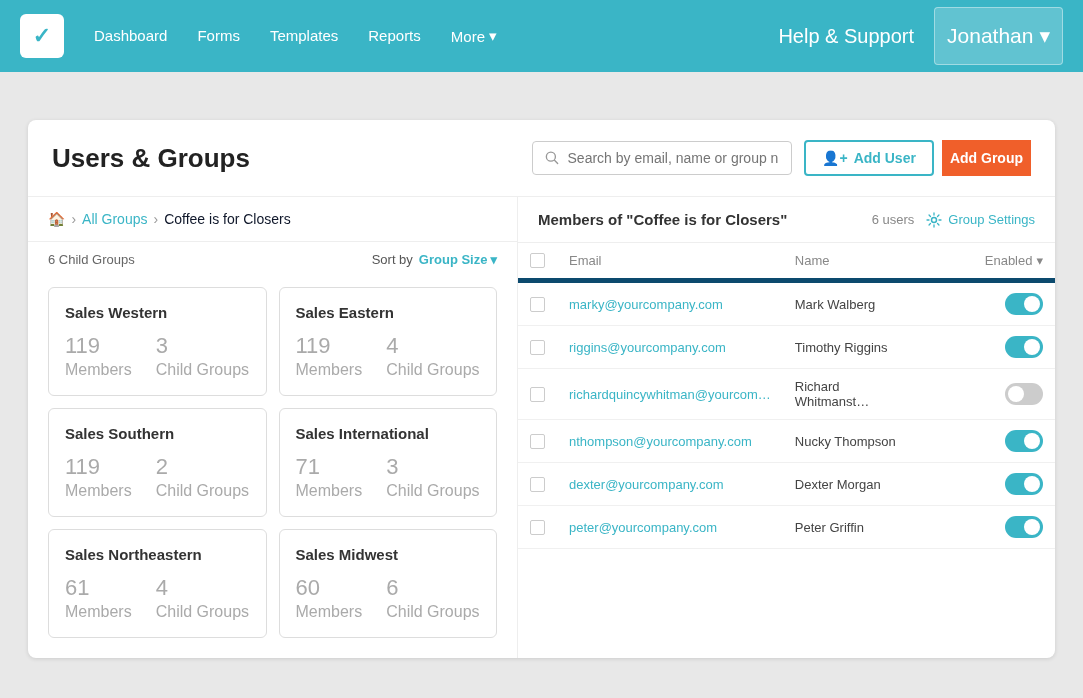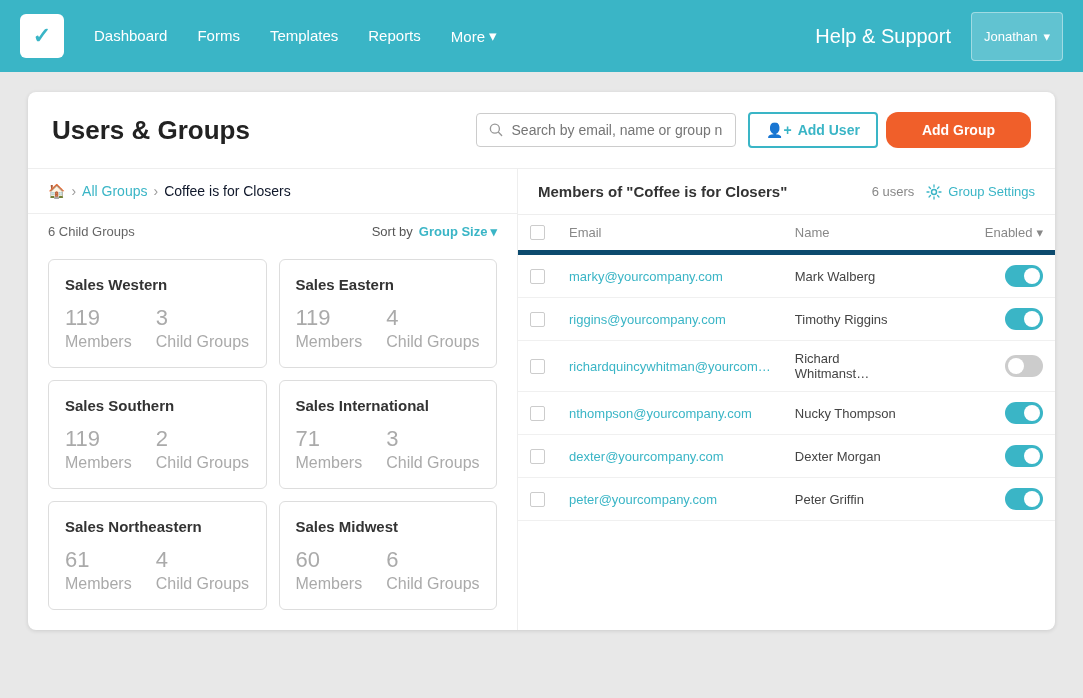--- a/index.html
+++ b/index.html
@@ -7,33 +7,33 @@
 
     
     .nav { background: #3ab5c6; display: flex; align-items: center; padding: 0 20px; height: 72px; }
     .nav-logo { background: white; border-radius: 6px; width: 44px; height: 44px; display: flex; align-items: center; justify-content: center; margin-right: 30px; flex-shrink: 0; }
     .nav-logo-inner { color: #3ab5c6; font-size: 22px; font-weight: bold; }
     .nav-links { display: flex; gap: 30px; flex: 1; }
     .nav-link { color: white; text-decoration: none; font-size: 15px; font-weight: 500; cursor: pointer; }
     .nav-more { display: flex; align-items: center; gap: 4px; color: white; font-size: 15px; font-weight: 500; cursor: pointer; }
     .nav-right { display: flex; align-items: center; gap: 20px; margin-left: auto; }
     .nav-help { color: white; font-size: 20px; font-weight: 500; }
-    .nav-user { background: rgba(255,255,255,0.2); border: 1px solid rgba(255,255,255,0.4); border-radius: 4px; padding: 16px 12px; color: white; font-size: 13px; display: flex; align-items: center; gap: 6px; cursor: pointer; }
-
-    
-    .main-wrapper { padding: 20px 28px; }
+    .nav-user { background: rgba(255,255,255,0.2); border: 1px solid rgba(255,255,255,0.4); border-radius: 4px; padding: 16px 12px; color: white; font-size: 21px; display: flex; align-items: center; gap: 6px; cursor: pointer; }
+
+    
+    .main-wrapper { padding: 20px 28px; margin-top: 28px; }
     .page-card { background: white; border-radius: 8px; overflow: hidden; box-shadow: 0 1px 4px rgba(0,0,0,0.12); }
 
     
     .page-header { padding: 20px 24px; display: flex; align-items: center; border-bottom: 1px solid #eee; }
     .page-title { font-size: 26px; font-weight: 600; color: #222; flex: 1; }
     .search-bar { display: flex; align-items: center; border: 1px solid #ccc; border-radius: 4px; padding: 8px 12px; gap: 8px; width: 260px; margin-right: 12px; }
     .search-bar input { border: none; outline: none; font-size: 14px; color: #666; width: 100%; background: transparent; }
     .btn-add-user { background: white; border: 2px solid #3ab5c6; color: #3ab5c6; border-radius: 4px; padding: 8px 16px; font-size: 14px; font-weight: 600; cursor: pointer; display: flex; align-items: center; gap: 6px; margin-right: 8px; }
-    .btn-add-group { background: #f05f2a; border: none; color: white; border-radius: 12px; padding: 10px 36px; font-size: 14px; font-weight: 600; cursor: pointer; }
+    .btn-add-group { background: #f05f2a; border: none; color: white; border-radius: 0; padding: 10px 8px; font-size: 14px; font-weight: 600; cursor: pointer; }
 
     
     .content-area { display: flex; }
 
     
     .left-panel { width: 490px; border-right: 1px solid #eee; flex-shrink: 0; }
     .breadcrumb { display: flex; align-items: center; gap: 6px; padding: 14px 20px; border-bottom: 1px solid #eee; font-size: 14px; }
     .breadcrumb-home { color: #999; cursor: pointer; }
     .breadcrumb-sep { color: #999; }
     .breadcrumb-current { color: #0f172a; font-weight: 500; }

